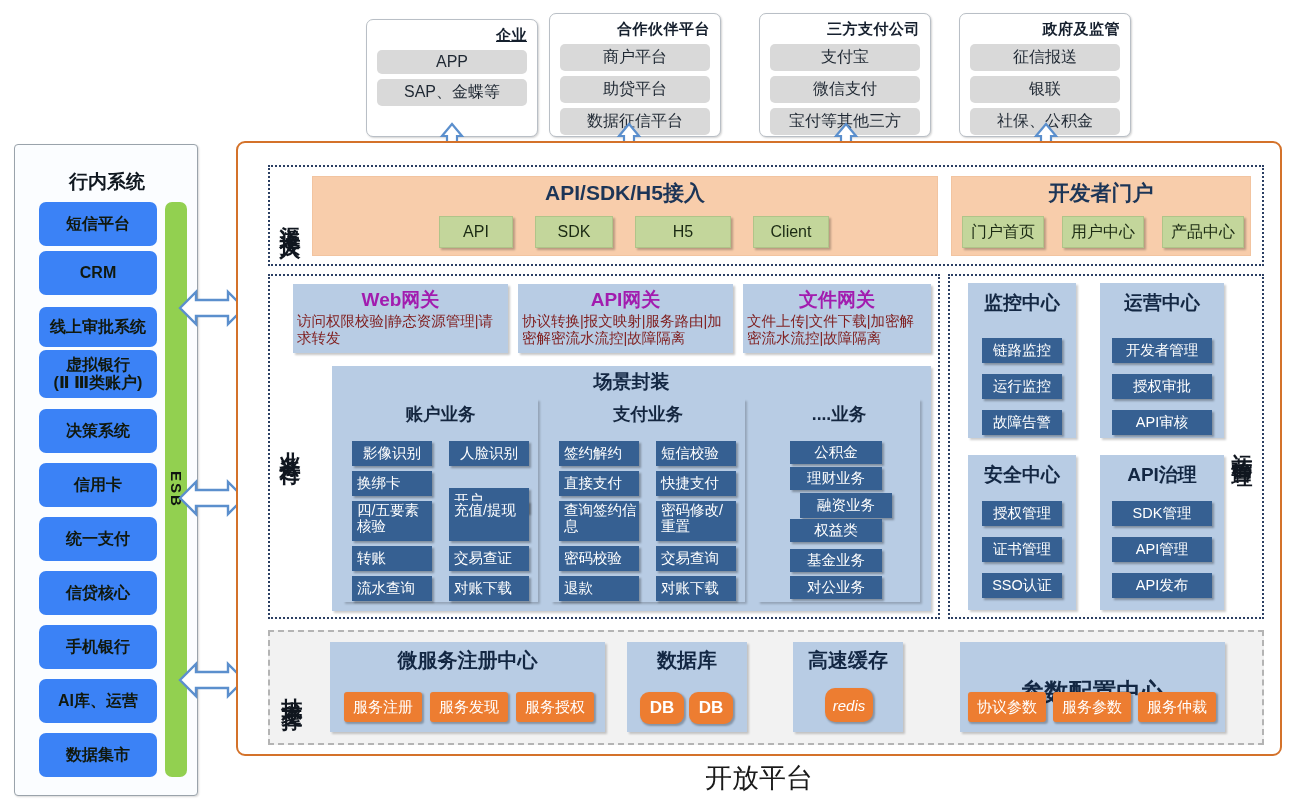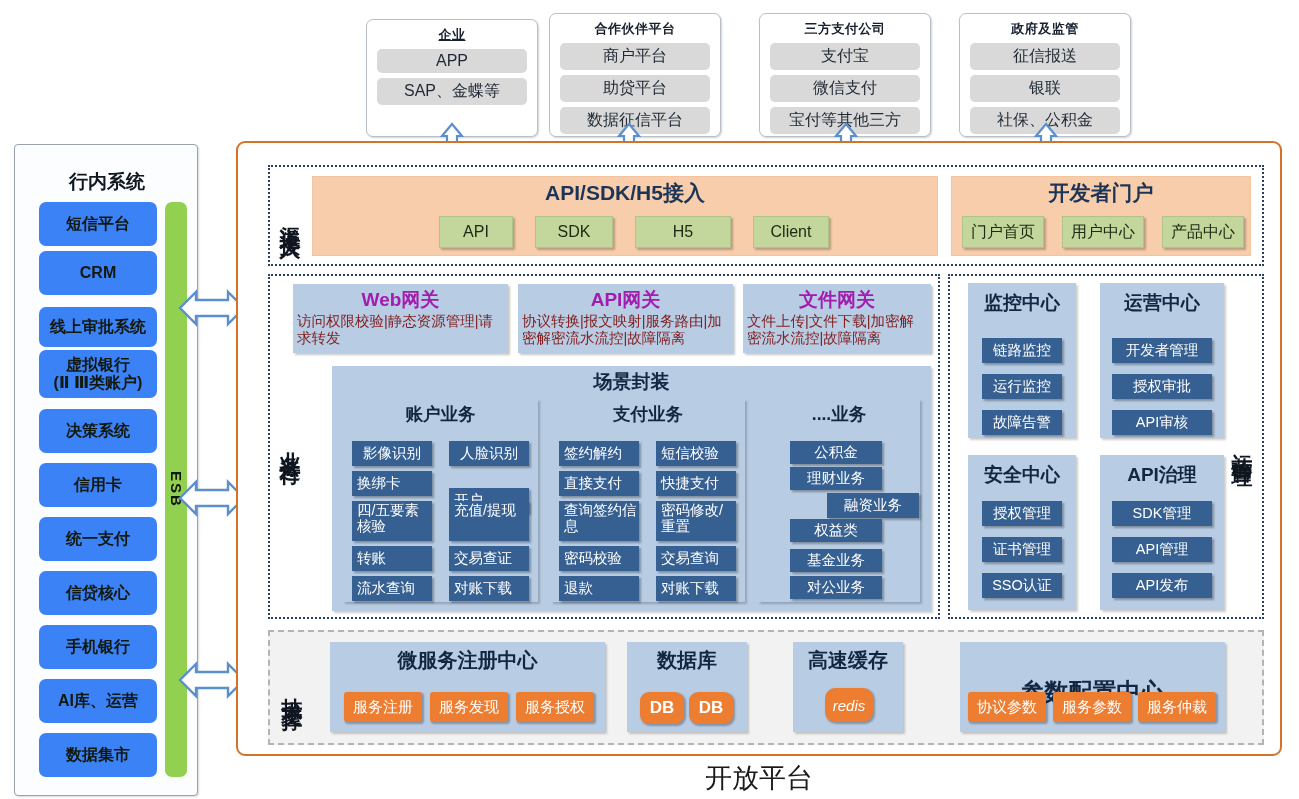--- a/index.html
+++ b/index.html
@@ -19,21 +19,21 @@
 
   
   .ext-box {
     background:#ffffff;
     border:1.5px solid #b9bfc6;
     border-radius:7px;
     box-shadow:1px 1px 2px rgba(0,0,0,.18);
     padding:6px 10px 8px;
   }
   .ext-title {
-    font-weight:bold; font-size:13px; text-align:center;
+    font-weight:bold; font-size:15px; text-align:right;
     letter-spacing:.5px; margin-bottom:4px; color:#16202e;
   }
   .ext-title.u { text-decoration:underline; }
   .ext-item {
     background:#d9d9d9;
     border-radius:5px;
     font-size:16px;
     text-align:center;
     padding:3px 4px;
     margin-top:5px;
@@ -272,21 +272,21 @@
   <div class="dkchip abs left" style="left:559px; top:546px; width:80px; height:25px;">密码校验</div>
   <div class="dkchip abs left" style="left:656px; top:546px; width:80px; height:25px;">交易查询</div>
   <div class="dkchip abs left" style="left:559px; top:576px; width:80px; height:25px;">退款</div>
   <div class="dkchip abs left" style="left:656px; top:576px; width:80px; height:25px;">对账下载</div>
 
   <div class="group-box abs" style="left:758px; top:399px; width:162px; height:203px;">
     <div class="group-hd">....业务</div>
   </div>
   <div class="dkchip abs" style="left:790px; top:441px; width:92px; height:23px;">公积金</div>
   <div class="dkchip abs" style="left:790px; top:467px; width:92px; height:23px;">理财业务</div>
-  <div class="dkchip abs" style="left:827px; top:493px; width:92px; height:25px;">融资业务</div>
+  <div class="dkchip abs" style="left:800px; top:493px; width:92px; height:25px;">融资业务</div>
   <div class="dkchip abs" style="left:790px; top:519px; width:92px; height:23px;">权益类</div>
   <div class="dkchip abs" style="left:790px; top:549px; width:92px; height:23px;">基金业务</div>
   <div class="dkchip abs" style="left:790px; top:576px; width:92px; height:23px;">对公业务</div>
 
   <div class="dotted abs" style="left:948px; top:274px; width:316px; height:345px;"></div>
 
   <div class="vlabel abs ctr" style="left:1228px; top:390px; width:28px; height:110px;">运营管理</div>
 
   <div class="panel-lt abs" style="left:968px; top:283px; width:108px; height:155px;">
     <div class="panel-hd" style="padding-top:7px;">监控中心</div>

